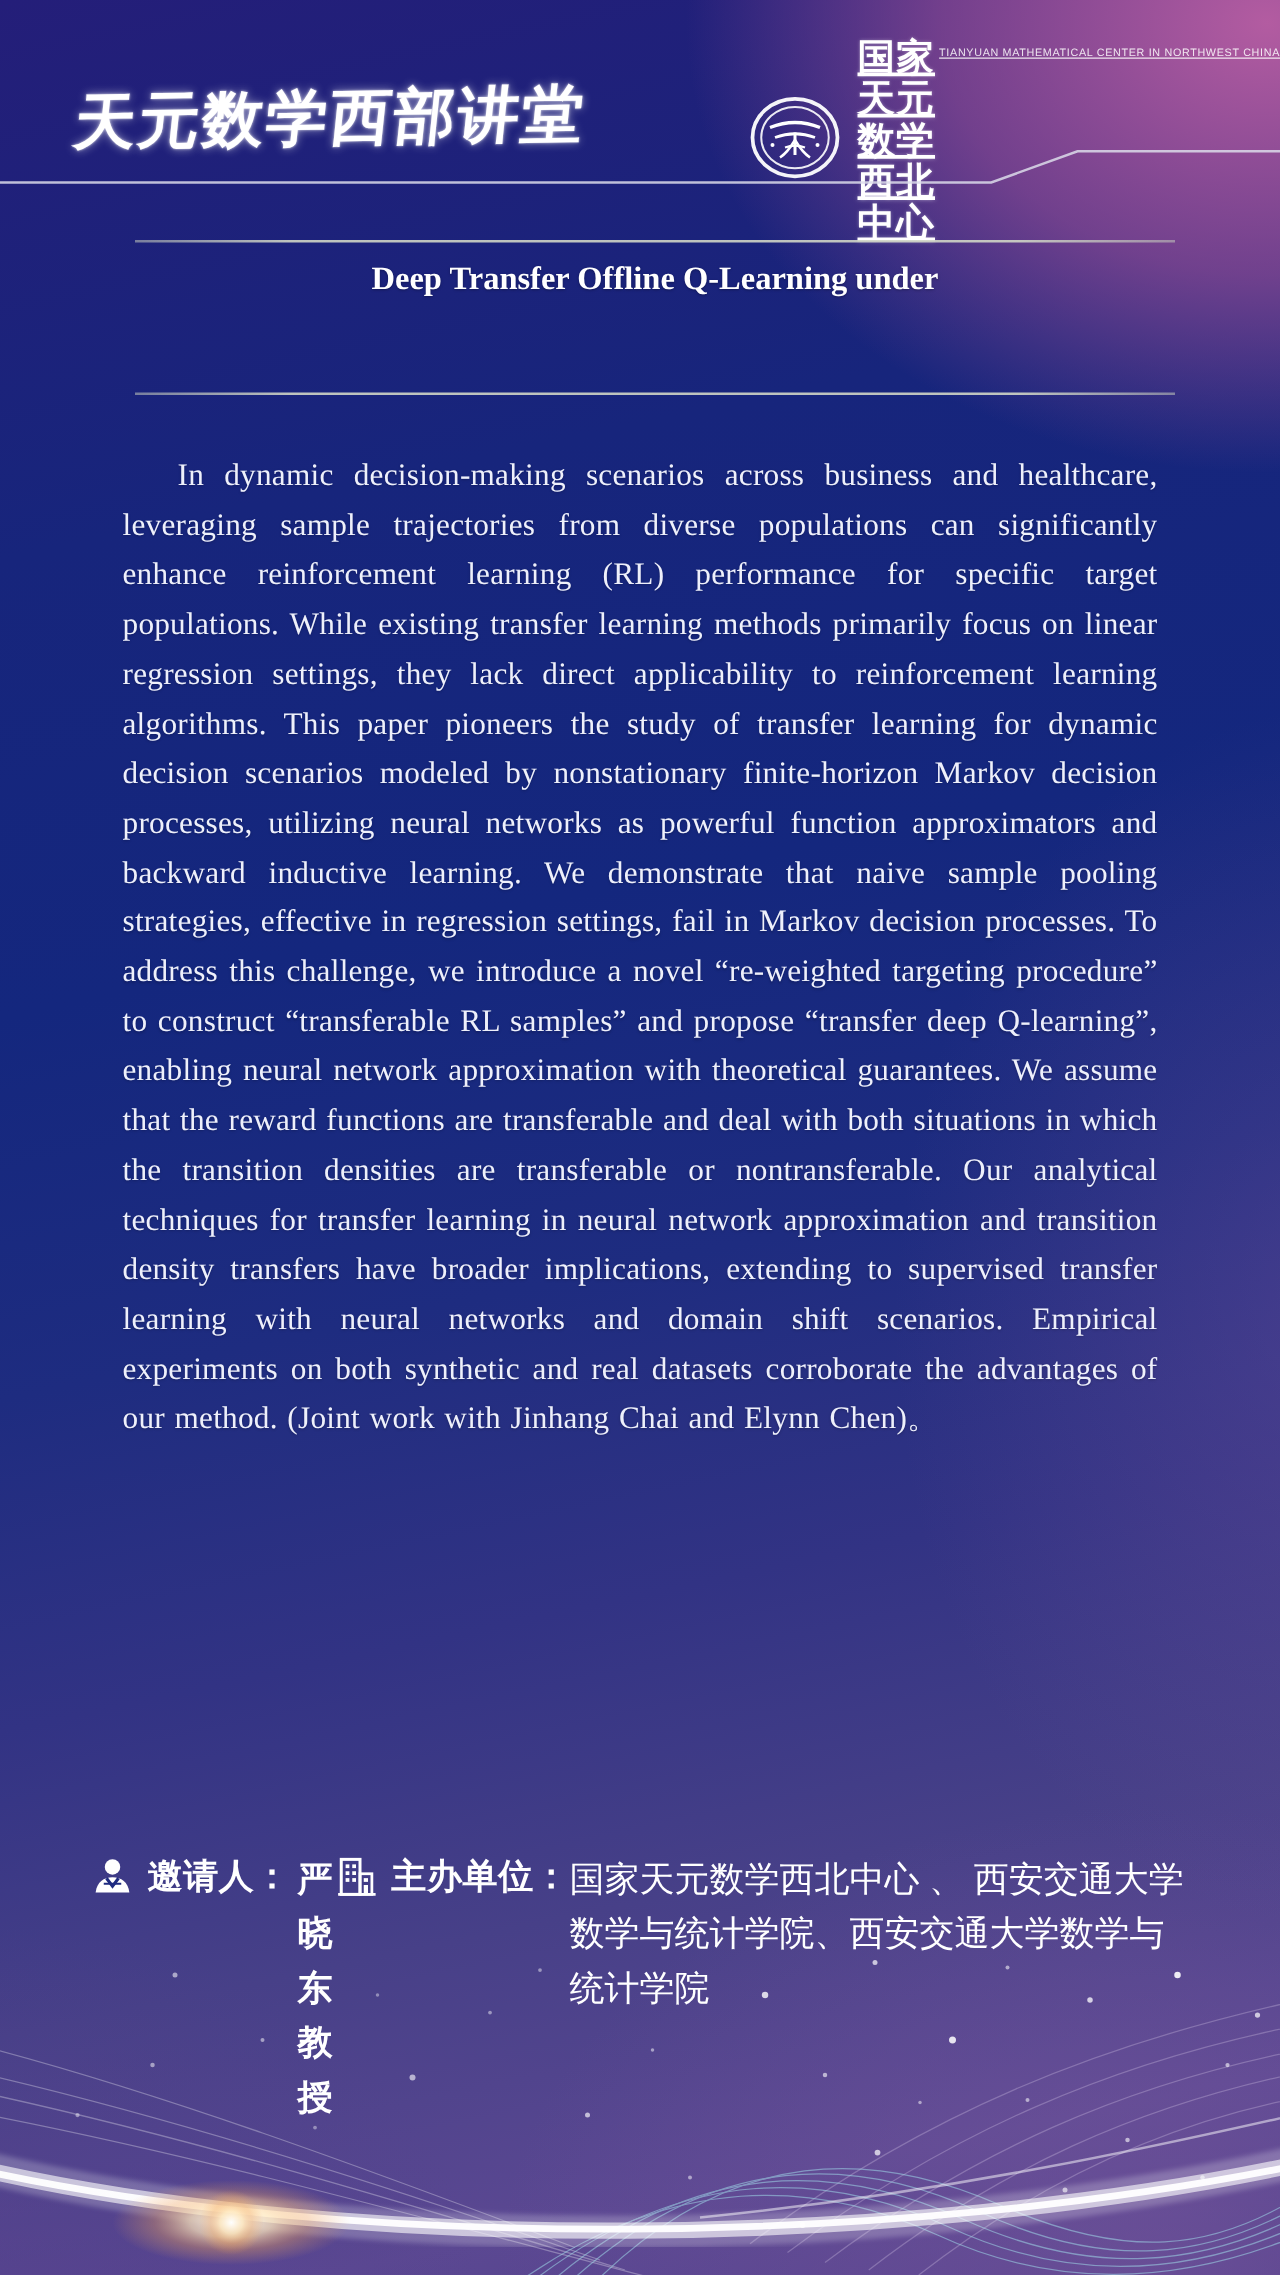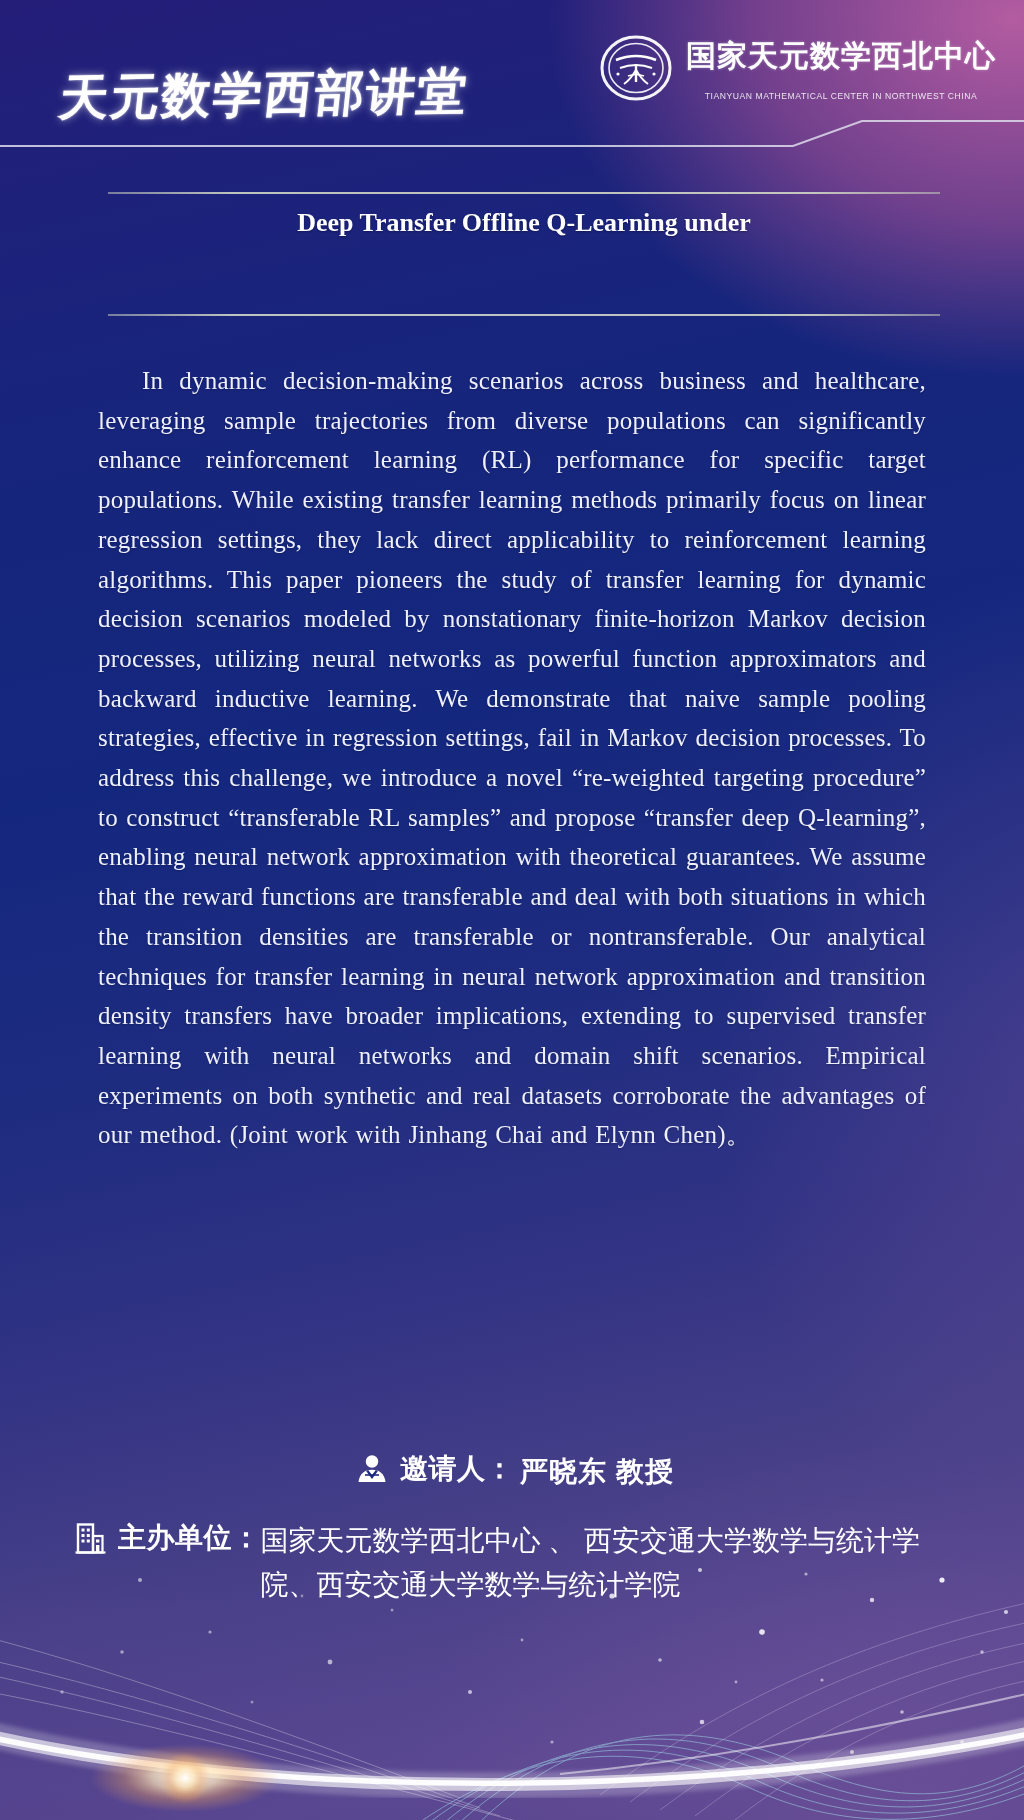--- a/index.html
+++ b/index.html
@@ -15,42 +15,42 @@
   }
   .abs{position:absolute;}
   
   .calligraphy{
     left:60px;top:62px;font-size:49px;font-weight:700;letter-spacing:2px;
     transform:skewX(-7deg) rotate(-1deg);
     text-shadow:0 0 8px rgba(255,255,255,.55),0 0 2px rgba(255,255,255,.8);
     font-family:"Liberation Serif",serif;
   }
   .logo{left:598px;top:30px;display:flex;align-items:center;gap:12px;}
-  .logo-text{display:flex;flex-direction:column;line-height:1.1;}
+  .logo-text{display:flex;line-height:1.1;text-decoration:underline;}
   .logo-title{font-size:30px;font-weight:700;letter-spacing:1px;text-shadow:0 0 3px rgba(255,255,255,.35);}
-  .logo-sub{font-size:8.6px;letter-spacing:.55px;opacity:.85;margin-top:20px;white-space:nowrap;text-align:center;}
+  .logo-sub{font-size:8.6px;letter-spacing:.55px;opacity:.85;margin-top:8px;white-space:nowrap;text-align:center;}
   .header-line{left:0;top:0;width:1024px;height:160px;pointer-events:none;}
   
   .rule{left:108px;width:832px;height:2px;background:linear-gradient(90deg,rgba(196,202,188,.55),rgba(208,213,198,.9) 15%,rgba(208,213,198,.9) 85%,rgba(196,202,188,.55));}
   .rule-top{top:192px;}
   .rule-bottom{top:314px;}
   .talk-title{
     left:108px;top:200px;width:832px;text-align:center;
     font-family:"Liberation Serif",serif;font-weight:700;font-size:26px;line-height:46px;
     text-shadow:0 1px 2px rgba(0,0,20,.35);
   }
   
   .abstract{
     left:98px;top:336px;width:828px;
     font-family:"Liberation Serif",serif;font-size:25px;line-height:39.7px;
     text-align:justify;text-indent:44px;color:#eef0fb;letter-spacing:.2px;word-spacing:1.2px;
     text-shadow:0 1px 2px rgba(0,0,25,.25);
   }
   
-  .info{left:72px;top:1450px;width:884px;display:flex;flex-direction:column;align-items:center;}
+  .info{left:72px;top:1482px;width:884px;display:flex;flex-direction:row;}
   .info-row{display:flex;align-items:flex-start;margin-bottom:26px;}
   .info-icon{flex:0 0 46px;padding-top:2px;}
   .info-icon svg{display:block;}
   .info-label{font-size:28px;font-weight:700;white-space:nowrap;letter-spacing:.5px;}
   .info-value{font-size:28px;flex:1;line-height:1.55;}
   .v-bold{font-weight:700;letter-spacing:1px;}
   .row-invitee .info-label{margin-right:6px;}
   
   .bottom-art{left:0;bottom:0;width:1024px;height:280px;pointer-events:none;}
 </style>

